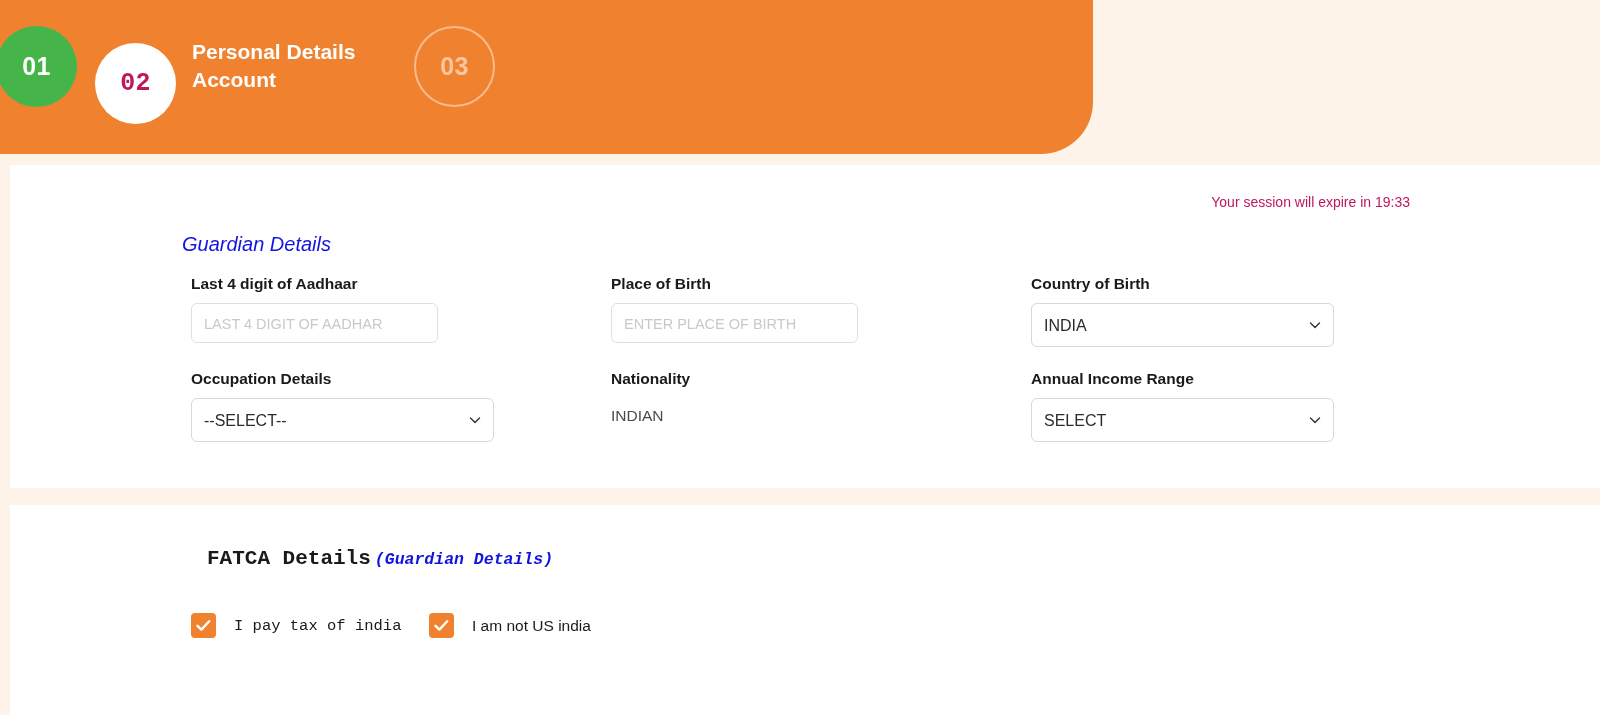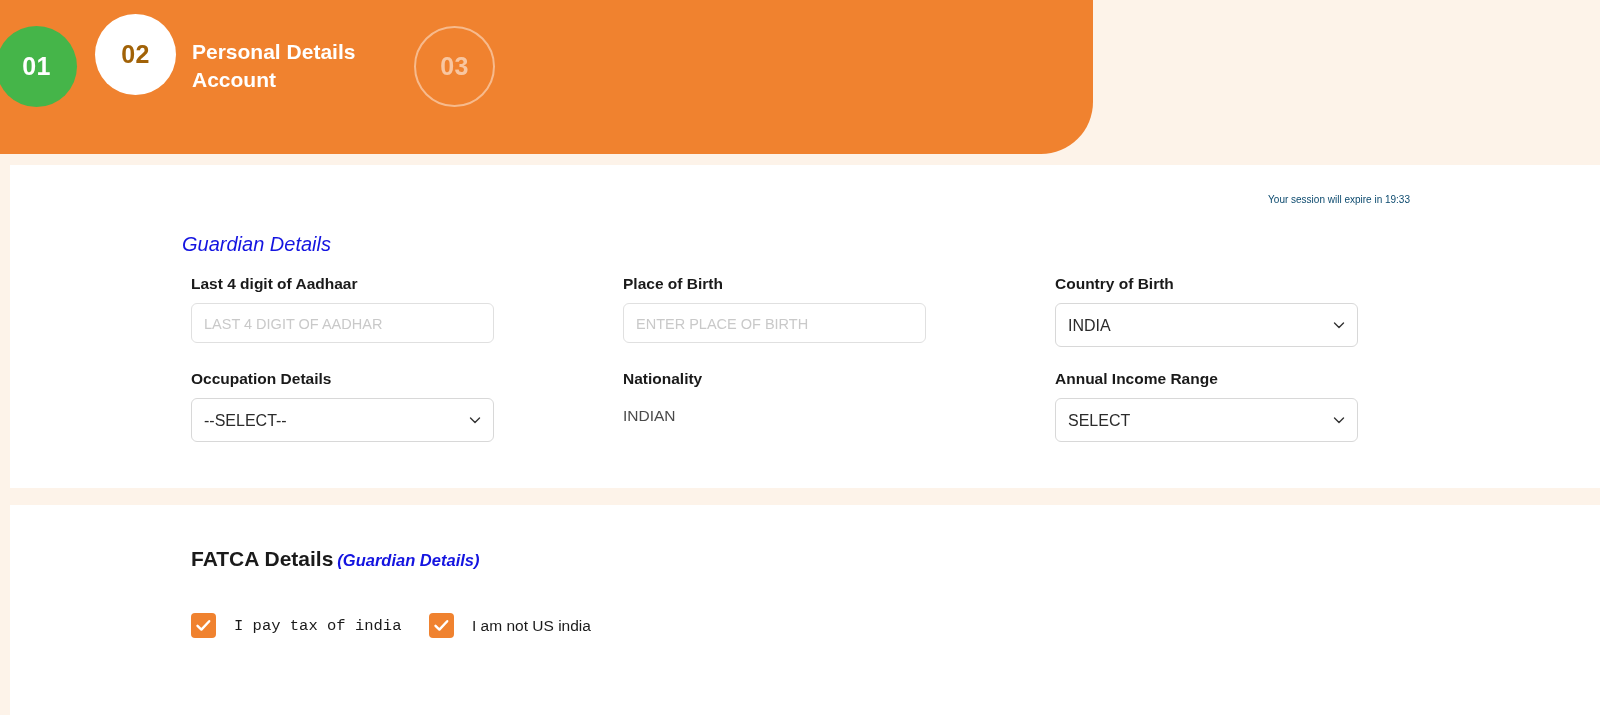--- a/index.html
+++ b/index.html
@@ -48,25 +48,26 @@
   .step-1 {
     left: -4px;
     top: 26px;
     width: 81px;
     height: 81px;
     background: #45b549;
     color: #ffffff;
   }
   .step-2 {
     left: 95px;
-    top: 14px;
+    top: 43px;
     width: 81px;
     height: 81px;
     background: #ffffff;
-    color: #a16207;
+    color: #be185d;
+    font-family: Liberation Mono, monospace;
   }
   .step-3 {
     left: 414px;
     top: 26px;
     width: 81px;
     height: 81px;
     background: transparent;
     border: 2px solid rgba(255,255,255,0.45);
     color: rgba(255,255,255,0.55);
   }
@@ -94,22 +95,22 @@
   }
   .card-fatca {
     top: 505px;
     height: 210px;
   }
 
   .session-note {
     position: absolute;
     right: 190px;
     top: 29px;
-    font-size: 10px;
-    color: #0c4a6e;
+    font-size: 14px;
+    color: #be185d;
     white-space: nowrap;
   }
 
   .section-title-guardian {
     position: absolute;
     left: 172px;
     top: 68px;
     font-size: 20px;
     font-weight: normal;
     font-style: italic;
@@ -118,36 +119,36 @@
 
   
   .form-grid {
     position: absolute;
     left: 181px;
     top: 110px;
     width: 1330px;
   }
   .form-row {
     display: flex;
-    gap: 16px;
+    gap: 4px;
   }
   .form-row + .form-row { margin-top: 23px; }
   .form-col {
     width: 416px;
     flex: 0 0 416px;
   }
   .field-label {
     font-size: 15.5px;
     color: #1a1a1a;
     font-weight: bold;
     margin-bottom: 10px;
     display: block;
   }
   .text-input {
-    width: 303px;
+    width: 247px;
     height: 40px;
     border: 1px solid #e0e0e0;
     border-radius: 6px;
     padding: 0 12px;
     font-size: 15px;
     color: #333;
     font-family: "Liberation Sans", sans-serif;
     background: #fff;
     outline: none;
   }
@@ -185,26 +186,27 @@
   }
   .readonly-value {
     font-size: 15.5px;
     color: #4a4a4a;
     padding-top: 9px;
   }
 
   
   .fatca-title {
     position: absolute;
-    left: 181px;
+    left: 197px;
     top: 42px;
     font-size: 21px;
     font-weight: bold;
     color: #1a1a1a;
     white-space: nowrap;
+    font-family: Liberation Mono, monospace;
   }
   .fatca-title .sub {
     color: #1414e0;
     font-style: italic;
     font-size: 16.5px;
     font-weight: bold;
     margin-left: 4px;
   }
   .checkbox-row {
     position: absolute;

